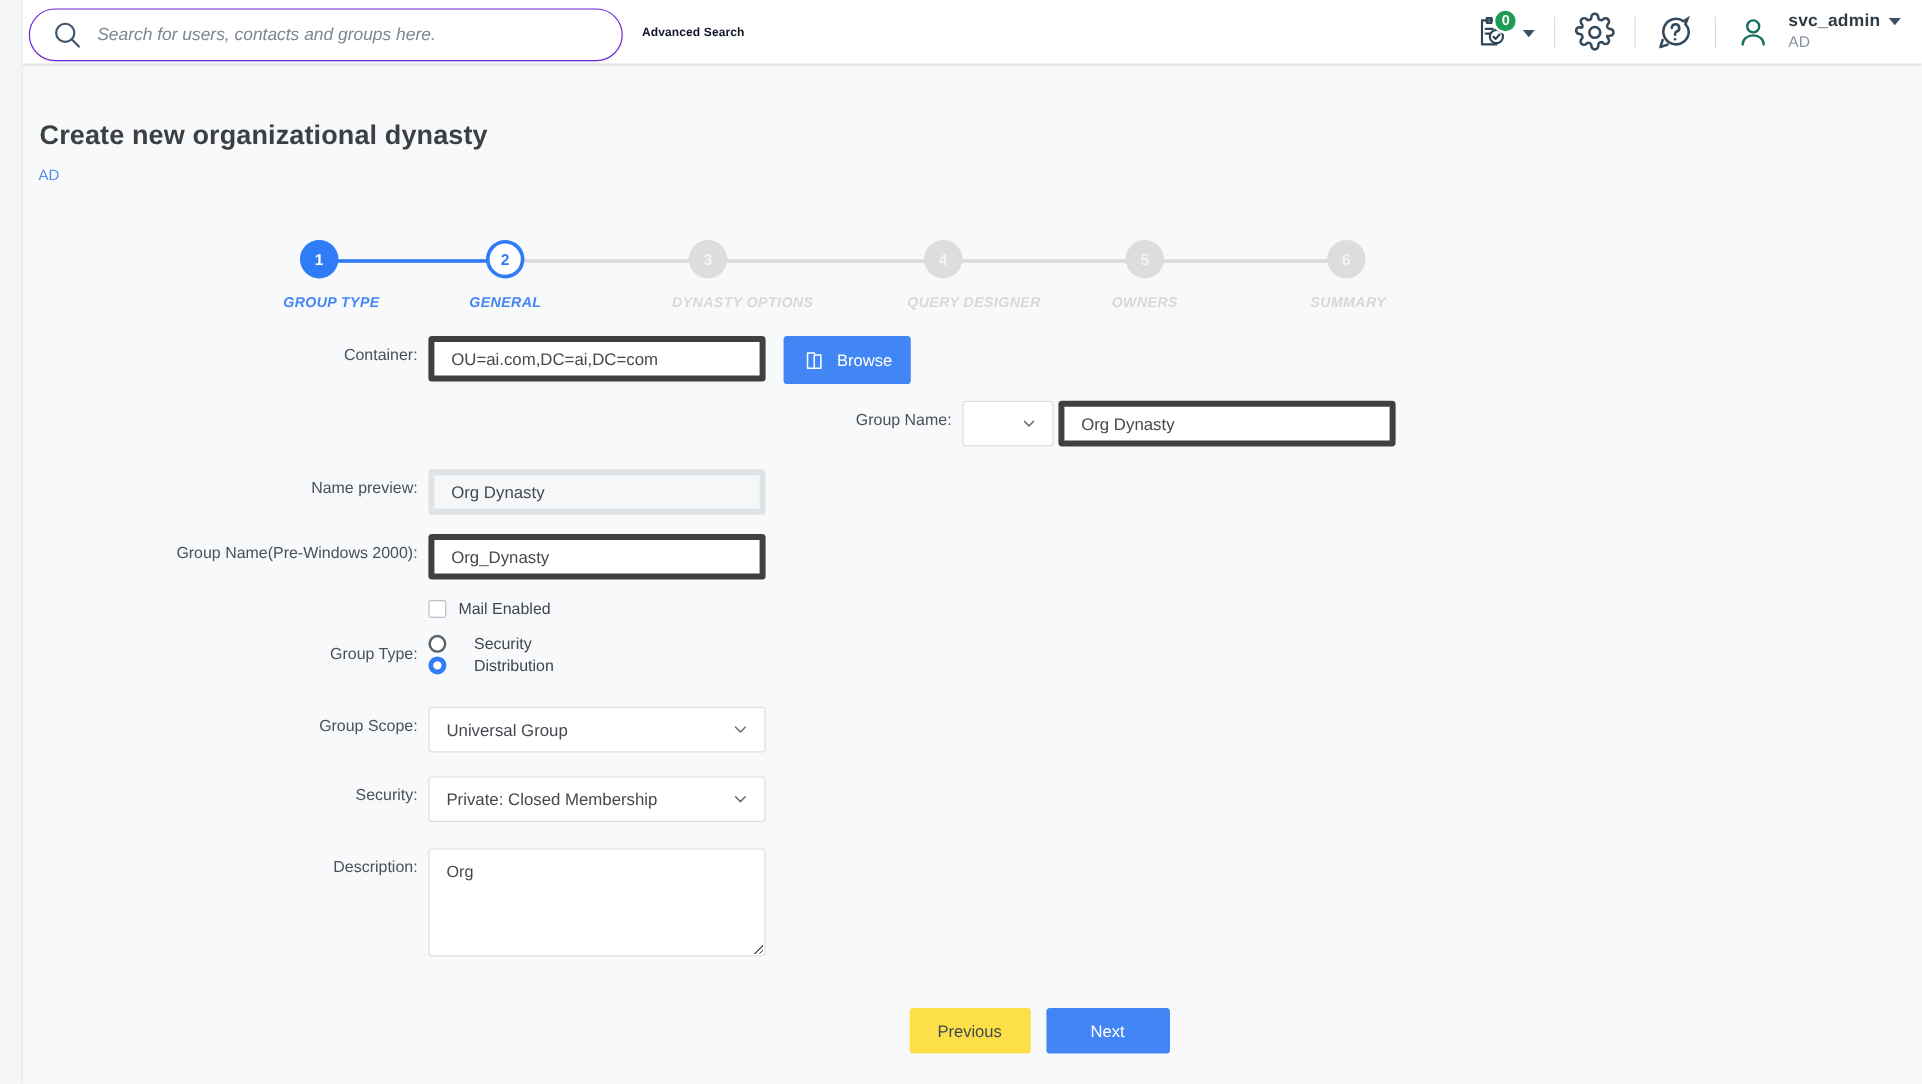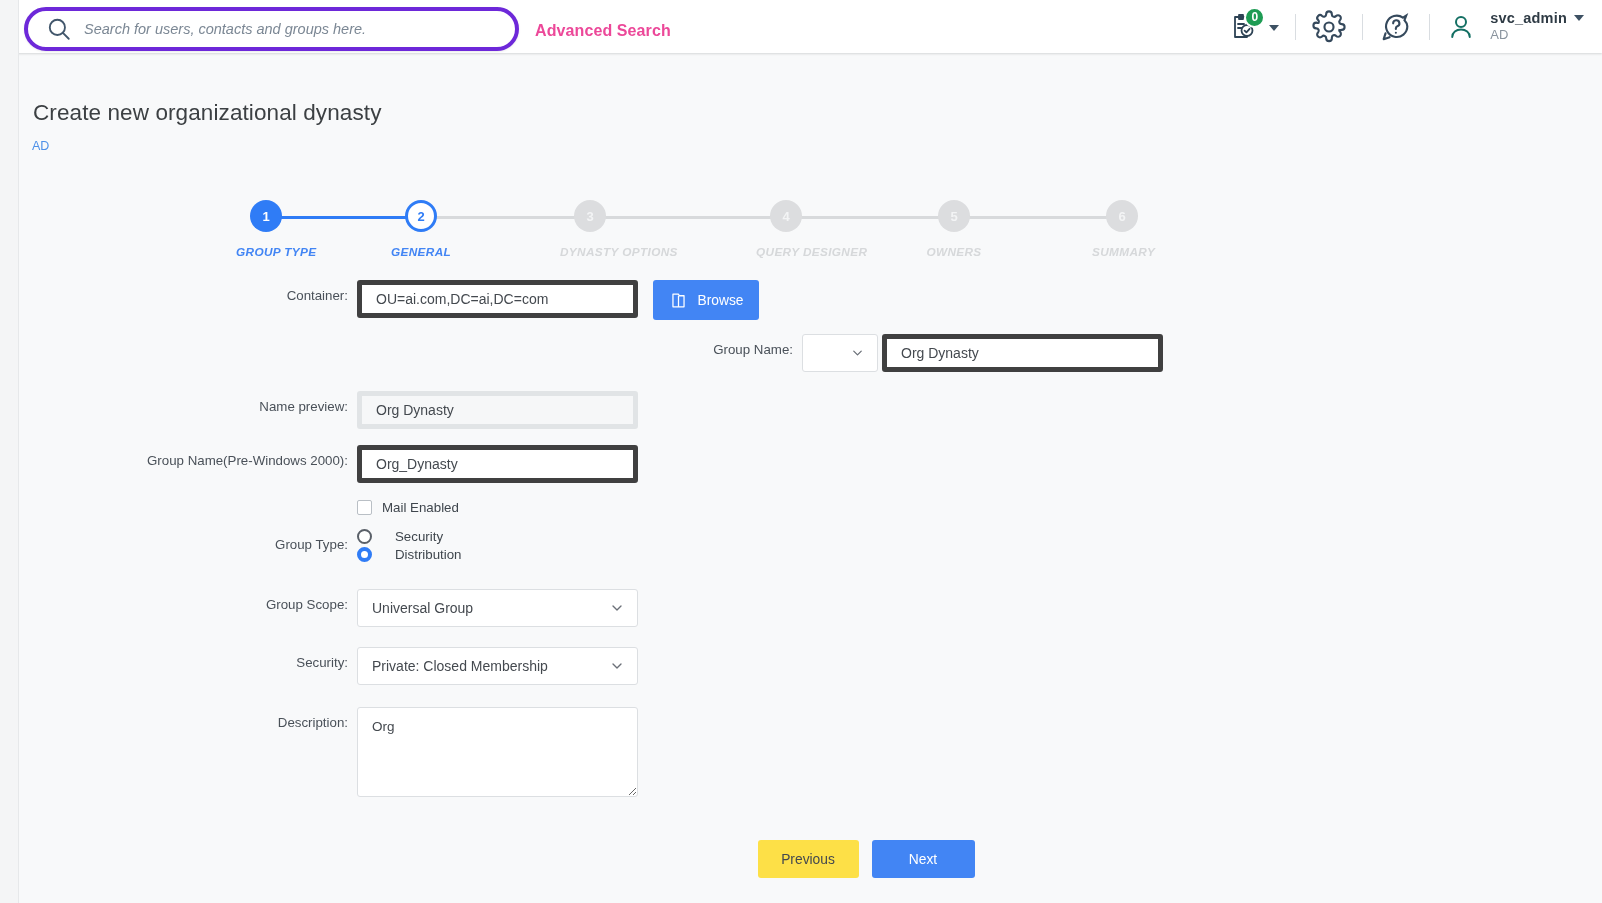--- a/index.html
+++ b/index.html
@@ -23,37 +23,37 @@
     position: absolute; top: 0; left: 0;
     width: 19px; height: 903px;
     background: #f4f5f6;
     border-right: 1px solid #e6e8ea;
     z-index: 25;
   }
   .searchwrap {
     position: absolute; top: 7px; left: 24px;
     width: 495px; height: 44px;
     background: #fff;
-    border: 4px solid #6d28d9;
+    border: 1px solid #6d28d9;
     border-radius: 24px;
     box-shadow: 0 1px 2px rgba(60,64,67,.10);
     display: flex; align-items: center;
   }
   .search-icon { width: 26px; height: 26px; margin-left: 18px; flex: none; color: #41566b; }
   .search-input {
     flex: 1; border: none; outline: none; background: transparent;
     font-family: "Liberation Sans", sans-serif;
     font-size: 14.5px; font-style: italic; color: #6b7785;
     margin-left: 12px; padding: 0 16px 0 0;
   }
   .search-input::placeholder { color: #7b8794; font-style: italic; opacity: 1; }
 
   .adv-search {
     position: absolute; top: 22px; left: 535px;
-    font-size: 16px; color: #ec4899; font-weight: bold;
+    font-size: 10px; color: #0f172a; font-weight: bold;
     letter-spacing: .1px; cursor: pointer;
   }
 
   .hdr-right {
     position: absolute; top: 0; right: 18px; height: 53px;
     display: flex; align-items: center; gap: 0;
   }
   .hdr-btn {
     display: flex; align-items: center; justify-content: center;
     cursor: pointer; color: #2e4355; position: relative;
@@ -84,21 +84,21 @@
   .caret-user {
     width: 0; height: 0;
     border-left: 5px solid transparent;
     border-right: 5px solid transparent;
     border-top: 6px solid #3d5163;
   }
 
   
   .page-title {
     position: absolute; left: 33px; top: 100px;
-    font-size: 22.5px; color: #3c4043; font-weight: normal;
+    font-size: 22.5px; color: #3c4043; font-weight: bold;
     letter-spacing: .1px;
   }
   .breadcrumb {
     position: absolute; left: 32px; top: 139px;
     font-size: 12.5px; color: #4d90e8; cursor: pointer;
   }
 
   
   .stepper {
     position: absolute; left: 236px; top: 200px;

